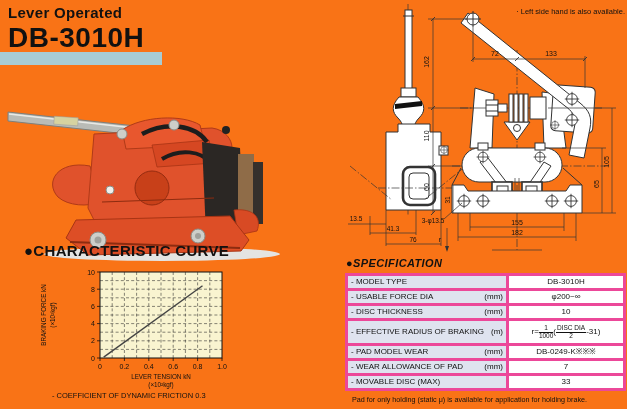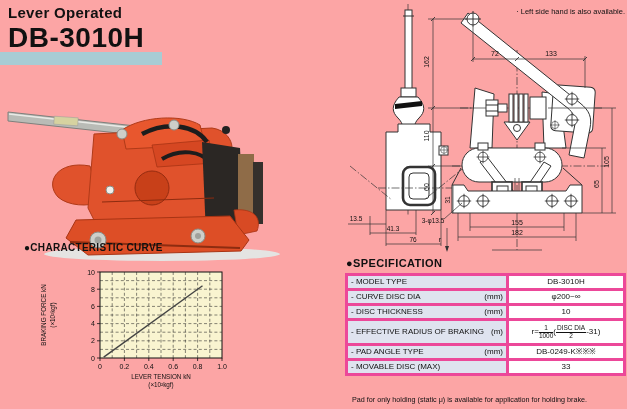--- a/index.html
+++ b/index.html
@@ -1,43 +1,43 @@
 <!DOCTYPE html>
 <html><head>
 <meta charset="utf-8">
 <style>
   html,body{margin:0;padding:0;background:#fff;}
-  #page{position:relative;width:627px;height:409px;background:#fca5a5;overflow:hidden;
+  #page{position:relative;width:627px;height:409px;background:#f97316;overflow:hidden;
         font-family:"Liberation Sans",sans-serif;color:#111;}
   .bar{position:absolute;left:0;top:52px;width:162px;height:13px;background:#a8ccd4;}
   .hdr{position:absolute;left:8px;top:4px;z-index:2;}
   .sub{font-size:15px;font-weight:bold;letter-spacing:.3px;}
   .ttl{font-size:28px;font-weight:bold;letter-spacing:.5px;margin-top:1px;}
   .photo{position:absolute;left:2px;top:70px;width:318px;height:192px;}
   .drawing{position:absolute;left:340px;top:0;width:287px;height:258px;}
   
   .ln{fill:#fff;stroke:#333;stroke-width:1;}
   .nf{fill:none;stroke:#333;stroke-width:1;}
   .cl{fill:none;stroke:#333;stroke-width:.7;stroke-dasharray:8 2 1.5 2;}
   .dl{fill:none;stroke:#333;stroke-width:.7;}
   .tk{stroke:#333;stroke-width:.9;}
   .dim{font-size:7px;fill:#111;}
   .dims{font-size:6.5px;fill:#111;}
   .note{font-size:7.5px;fill:#111;}
   
-  .chart-h{position:absolute;left:24px;top:242px;font-size:10px;font-weight:600;letter-spacing:.3px;}
+  .chart-h{position:absolute;left:24px;top:242px;font-size:15px;font-weight:600;letter-spacing:.3px;}
   .chart{position:absolute;left:36px;top:264px;}
   .gr{stroke:#222;stroke-width:.55;stroke-dasharray:3 2.2;}
   .ax{stroke:#111;stroke-width:.8;}
   .tl{font-size:7px;fill:#111;}
   .al{font-size:6.3px;fill:#111;}
   .curve{fill:none;stroke:#444;stroke-width:1.4;}
   .chart-f{position:absolute;left:52px;top:391px;font-size:7.5px;}
   
-  .spec-h{position:absolute;left:346px;top:257px;font-size:11px;font-weight:600;letter-spacing:.4px;}
+  .spec-h{position:absolute;left:346px;top:257px;font-size:11px;font-weight:600;letter-spacing:.4px;font-style:italic;}
   .spec{position:absolute;left:345px;top:273px;}
   table{border-collapse:collapse;width:281px;table-layout:fixed;}
   td{border:3px solid #ec4899;font-size:8px;padding:0 3px;height:12px;line-height:1.15;overflow:hidden;}
   td.sl{background:#dfe3ef;width:152px;}
   td.sv{text-align:center;background:#fff;}
   tr.tall td{height:22px;margin-left:32px;}
   .cellflex{display:flex;justify-content:space-between;align-items:center;}
   .unit{margin-left:2px;white-space:nowrap;}
   .fr{display:inline-block;vertical-align:middle;text-align:center;font-size:6.5px;line-height:1.05;}
   .fr .n{display:block;border-bottom:1px solid #111;padding:0 1px;}
@@ -270,38 +270,39 @@
       <line x1="61" y1="25.200000000000003" x2="64" y2="25.200000000000003" class="ax"></line>
       <text x="59" y="27.700000000000003" text-anchor="end" class="tl">8</text>
       <line x1="61" y1="8" x2="64" y2="8" class="ax"></line>
       <text x="59" y="10.5" text-anchor="end" class="tl">10</text>
       <path d="M67.7,93.1 L166.5,21.8" class="curve"></path>
       <text transform="translate(10 51) rotate(-90)" text-anchor="middle" class="al">BRAKING FORCE kN</text>
       <text transform="translate(19 51) rotate(-90)" text-anchor="middle" class="al">(×10²kgf)</text>
       <text x="125" y="115" text-anchor="middle" class="al">LEVER TENSION kN</text>
       <text x="125" y="123" text-anchor="middle" class="al">(×10²kgf)</text>
     </svg>
+  <div class="chart-f">- COEFFICIENT OF DYNAMIC FRICTION 0.3</div>
 
   <div class="spec-h">●SPECIFICATION</div>
   <div class="spec">
     <table>
       <tbody>
           <tr>
             <td class="sl">
               <div class="cellflex">
                 <span>- MODEL TYPE</span>
                 <span class="unit"></span>
               </div>
             </td>
             <td class="sv">DB-3010H</td>
           </tr>
           <tr>
             <td class="sl">
               <div class="cellflex">
-                <span>- CURVE DISC DIA</span>
+                <span>- USABLE FORCE DIA</span>
                 <span class="unit">(mm)</span>
               </div>
             </td>
             <td class="sv">φ200~∞</td>
           </tr>
           <tr>
             <td class="sl">
               <div class="cellflex">
                 <span>- DISC THICKNESS</span>
                 <span class="unit">(mm)</span>
@@ -314,25 +315,34 @@
               <div class="cellflex">
                 <span>- EFFECTIVE RADIUS OF BRAKING</span>
                 <span class="unit">(m)</span>
               </div>
             </td>
             <td class="sv">r=<span class="fr"><span class="n">1</span><span class="d">1000</span></span>(<span class="fr"><span class="n">DISC DIA</span><span class="d">2</span></span>-31)</td>
           </tr>
           <tr>
             <td class="sl">
               <div class="cellflex">
-                <span>- PAD ANGLE TYPE</span>
+                <span>- PAD MODEL WEAR</span>
                 <span class="unit">(mm)</span>
               </div>
             </td>
             <td class="sv">DB-0249-K※※※</td>
+          </tr>
+          <tr>
+            <td class="sl">
+              <div class="cellflex">
+                <span>- WEAR ALLOWANCE OF PAD</span>
+                <span class="unit">(mm)</span>
+              </div>
+            </td>
+            <td class="sv">7</td>
           </tr>
           <tr>
             <td class="sl">
               <div class="cellflex">
                 <span>- MOVABLE DISC (MAX)</span>
                 <span class="unit"></span>
               </div>
             </td>
             <td class="sv">33</td>
           </tr>

